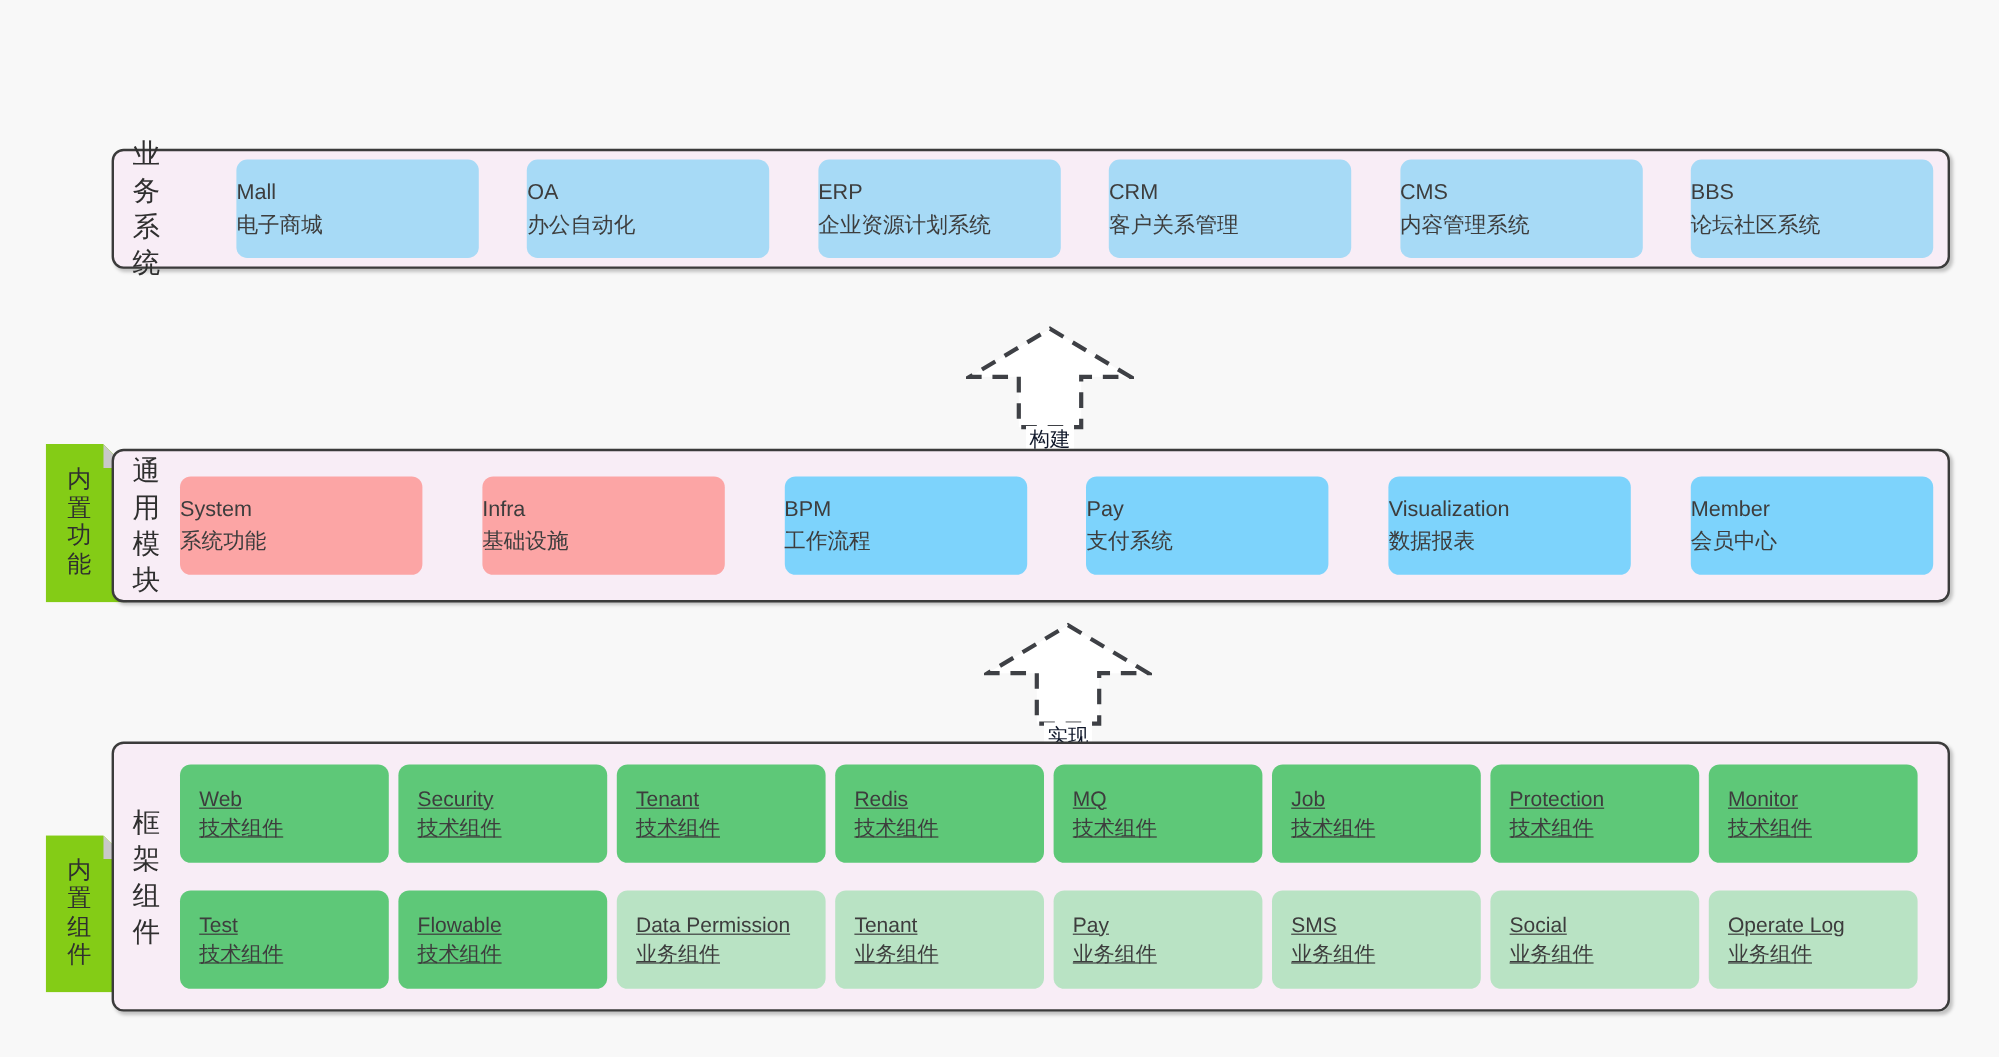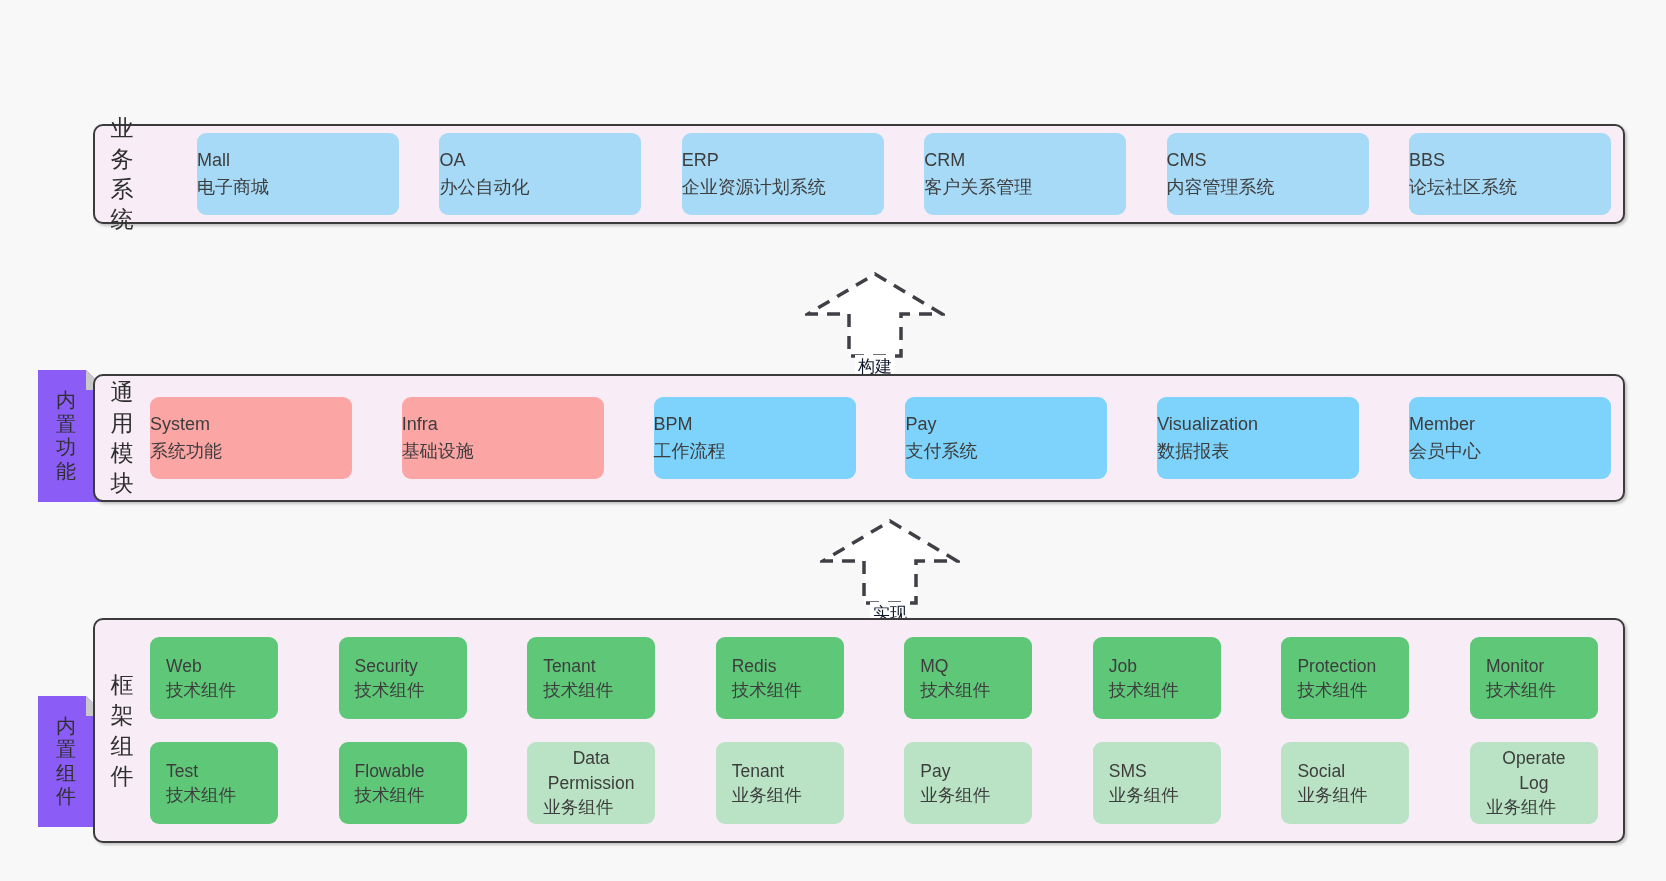--- a/index.html
+++ b/index.html
@@ -21,29 +21,29 @@
   .boxrow6{flex:1;display:flex;justify-content:space-between;
            margin-left:14px;padding-right:12px;}
   .rows{flex:1;display:flex;flex-direction:column;gap:23px;
         margin-left:14px;padding-right:25px;}
   .boxrow8{display:flex;justify-content:space-between;}
 
   .box{height:82px;border-radius:9px;display:flex;flex-direction:column;
        align-items:flex-start;justify-content:center;text-align:center;
        font-size:18px;line-height:1.5;box-sizing:border-box;}
   .w202{width:202px;}
-  .w150{width:128px;font-size:17.5px;line-height:1.4;padding:0 16px;}
+  .w150{width:174px;font-size:17.5px;line-height:1.4;padding:0 16px;text-decoration:underline;}
   .box-blue{background:#a7daf6;}
   .box-red{background:#fca5a5;}
   .box-pink{background:#7dd3fc;}
   .box-green{background:#5ec878;}
   .box-lightgreen{background:#b9e3c4;}
 
   
-  .sticky{position:absolute;left:38px;width:68px;background:#8b5cf6;
+  .sticky{position:absolute;left:38px;width:68px;background:#84cc16;
           clip-path:polygon(0 0,calc(100% - 20px) 0,100% 20px,100% 100%,0 100%);}
   #sticky-modules{top:370px;height:132px;}
   #sticky-components{top:696px;height:131px;}
   .fold{position:absolute;top:0;right:0;width:20px;height:20px;background:#c9c9c9;
         clip-path:polygon(0 0,100% 100%,0 100%);}
   .sticky-text{position:absolute;left:0;top:50%;transform:translateY(-50%);
                width:100%;box-sizing:border-box;padding-left:12px;padding-right:24px;
                font-size:20px;line-height:1.18;text-align:center;color:#2f2f2f;
                word-break:break-all;overflow-wrap:anywhere;}
 

